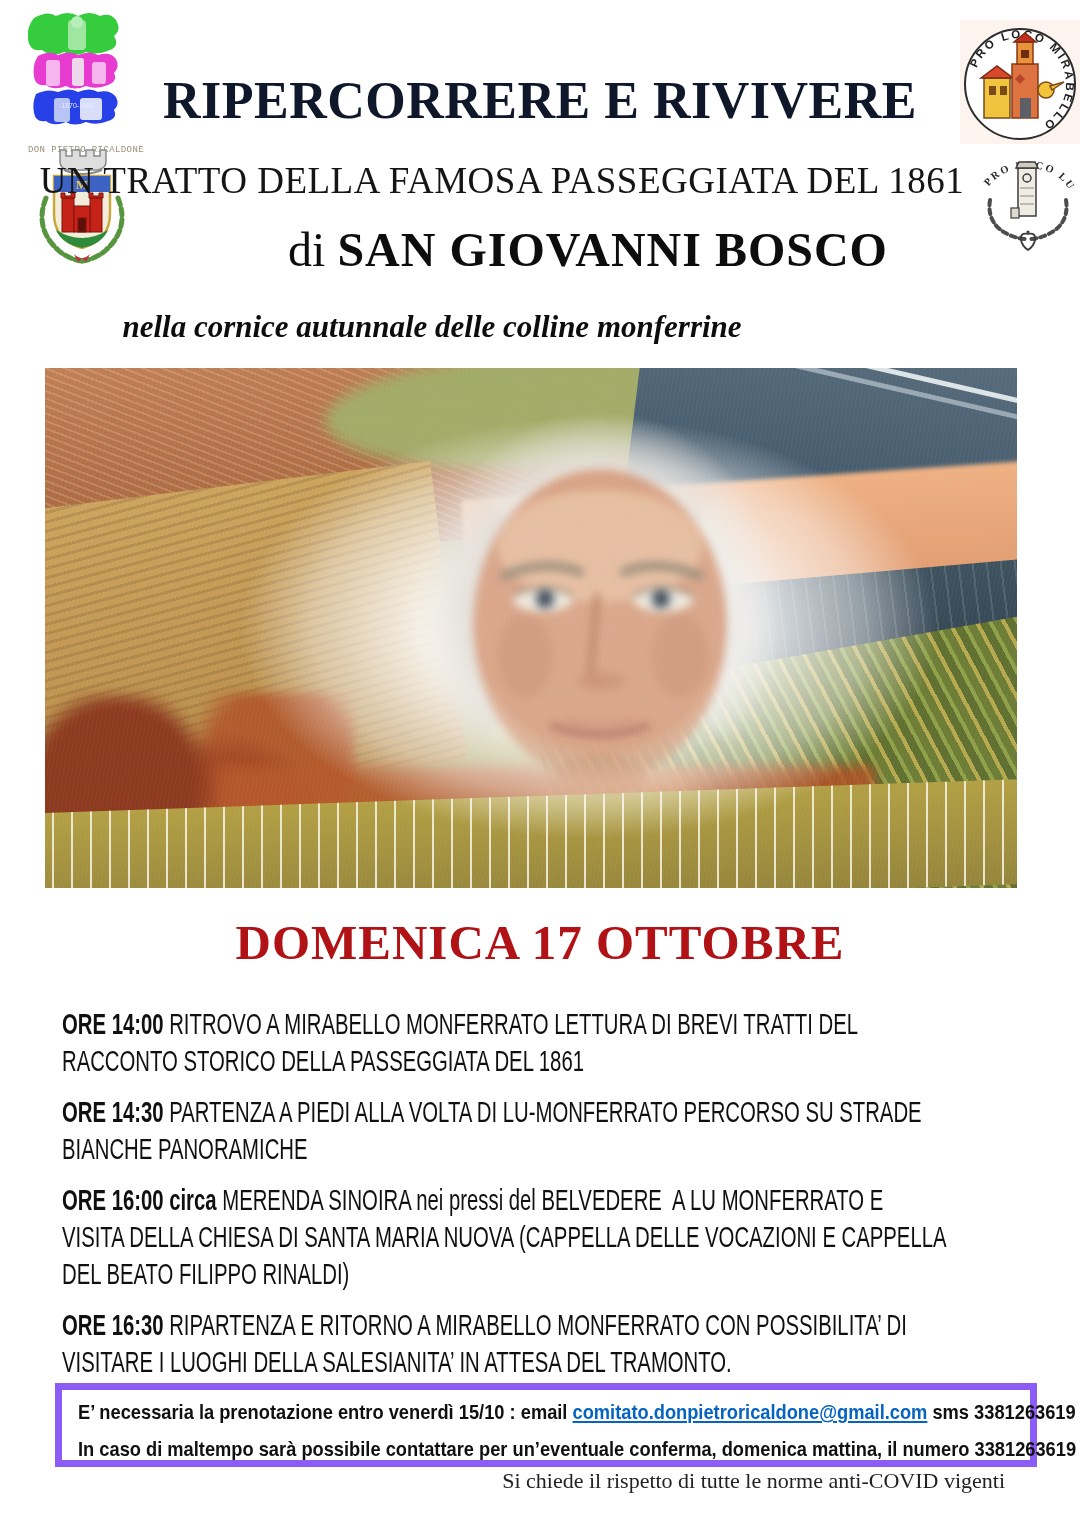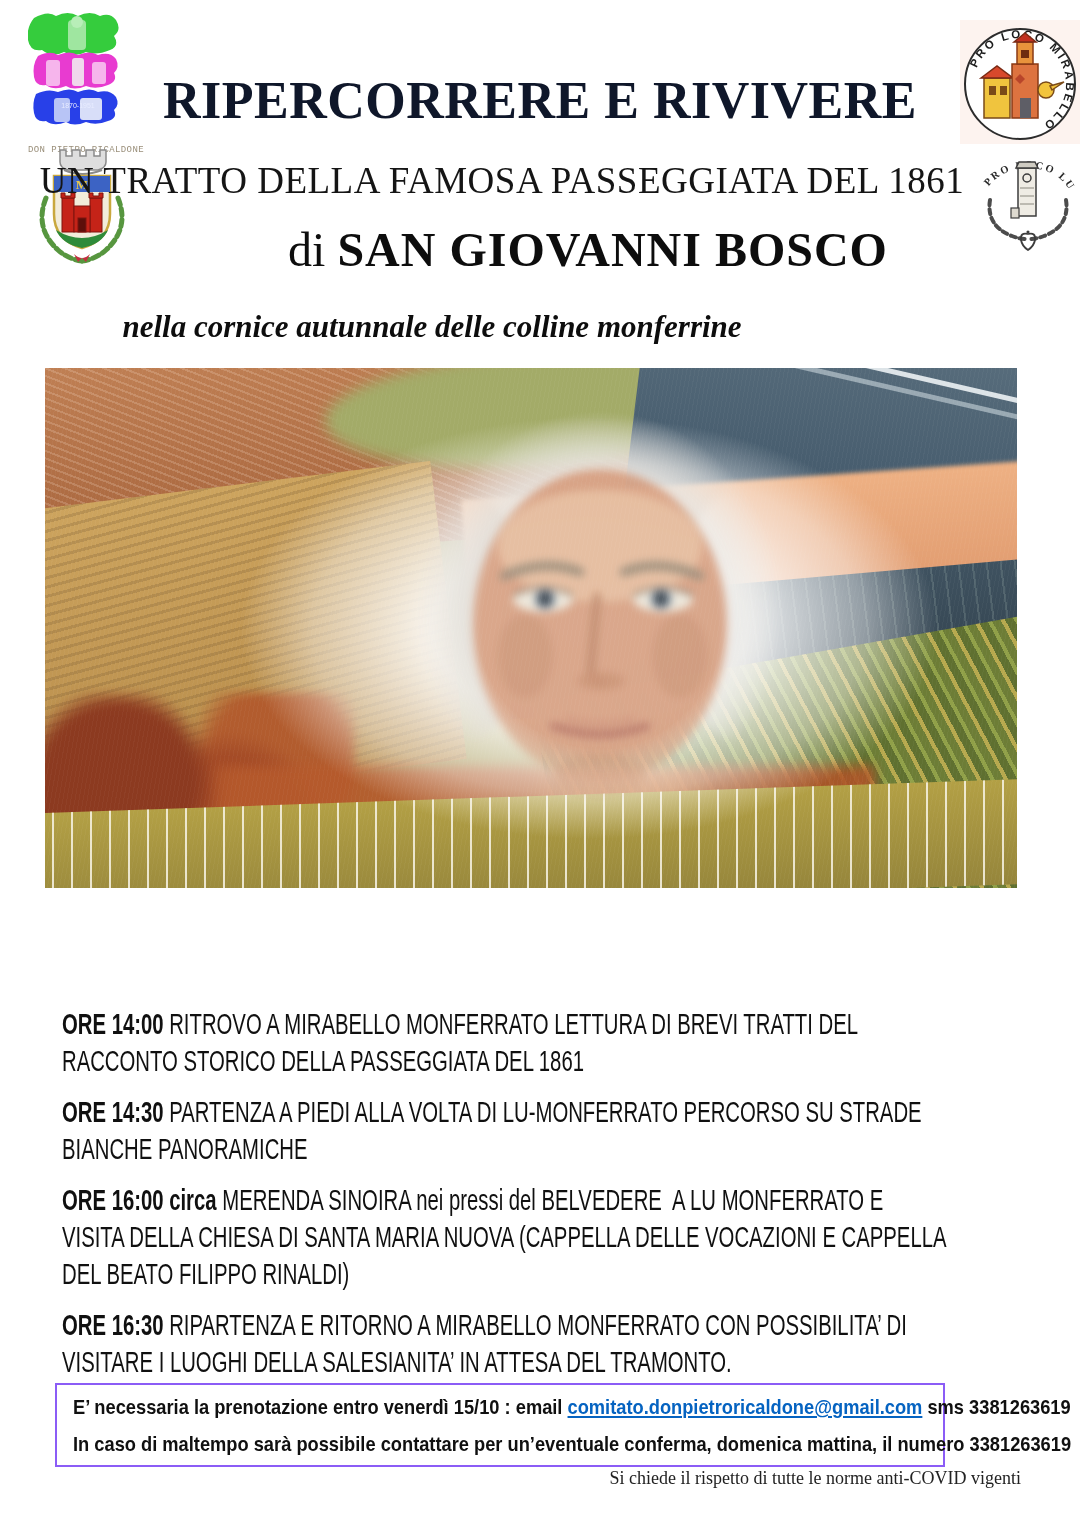--- a/index.html
+++ b/index.html
@@ -77,30 +77,30 @@
   
   .date-heading{left:0;top:914px;width:1080px;text-align:center;color:#b01215;
       font-weight:bold;font-size:49px;line-height:58px;letter-spacing:1px;}
   .schedule{left:62px;top:1006px;width:1400px;transform:scaleX(.70);transform-origin:left top;
       font-family:"Liberation Sans",sans-serif;font-size:29px;line-height:37px;color:#101010;}
   .schedule p{margin:0 0 14px 0;}
   .schedule .ln{display:block;white-space:pre-wrap;}
   .schedule strong{font-weight:bold;}
 
   
-  .booking-box{left:55px;top:1383px;width:890px;height:84px;border:2px solid #8b5cf6;
+  .booking-box{left:55px;top:1383px;width:982px;height:84px;border:7px solid #8b5cf6;
       box-sizing:border-box;background:#fff;}
   .booking-box .bline{position:absolute;left:16px;white-space:nowrap;
       font-family:"Liberation Sans",sans-serif;font-weight:bold;font-size:21px;color:#101010;
       transform:scaleX(.87);transform-origin:left top;}
   .bline1{top:10px;}
   .bline2{top:47px;}
   .email-link{color:#0563c1;text-decoration:underline;cursor:pointer;}
 
-  .covid-note{left:0;top:1468px;width:1005px;text-align:right;font-size:18px;color:#222;padding-left:16px;}
+  .covid-note{left:0;top:1468px;width:1005px;text-align:right;font-size:22px;color:#222;}
 </style>
 </head>
 <body>
 
 <div class="page">
 
   <div class="abs logo-ricaldone">
     <svg width="100" height="116" viewBox="0 0 100 116">
       <g>
         <path d="M6,6 q14,-8 22,-2 q12,-6 22,0 q12,-6 22,0 q10,-4 16,4 q6,10 -2,16 q6,10 -4,14 q-14,6 -24,2 q-12,6 -22,0 q-12,6 -22,-2 q-12,2 -14,-10 q-2,-12 6,-22z" fill="#35cc3d"></path>
@@ -247,20 +247,21 @@
         <ellipse cx="145" cy="280" rx="28" ry="42" fill="#c68d6d" opacity="0.5"></ellipse>
         <ellipse cx="300" cy="280" rx="28" ry="42" fill="#c68d6d" opacity="0.5"></ellipse>
         <path d="M185,343 Q220,353 255,343" stroke="#c07b6a" stroke-width="3" fill="none" opacity="0.7"></path>
         <path d="M173,350 Q220,367 267,350" stroke="#b06a5e" stroke-width="6" fill="none" stroke-linecap="round"></path>
         <ellipse cx="220" cy="400" rx="46" ry="22" fill="#c68a68" opacity="0.5"></ellipse>
       </svg>
     </div>
     <div class="abs ph-texture"></div>
   </div>
 
+  <h2 class="abs date-heading" style="margin:0">DOMENICA 17 OTTOBRE</h2>
 
   <section class="abs schedule">
     <p>
       <span class="ln"><strong>ORE 14:00</strong><span style="white-space:pre-wrap"> RITROVO A MIRABELLO MONFERRATO LETTURA DI BREVI TRATTI DEL</span></span>
       <span class="ln">RACCONTO STORICO DELLA PASSEGGIATA DEL 1861</span>
     </p>
     <p>
       <span class="ln"><strong>ORE 14:30</strong><span style="white-space:pre-wrap"> PARTENZA A PIEDI ALLA VOLTA DI LU-MONFERRATO PERCORSO SU STRADE</span></span>
       <span class="ln">BIANCHE PANORAMICHE</span>
     </p>

